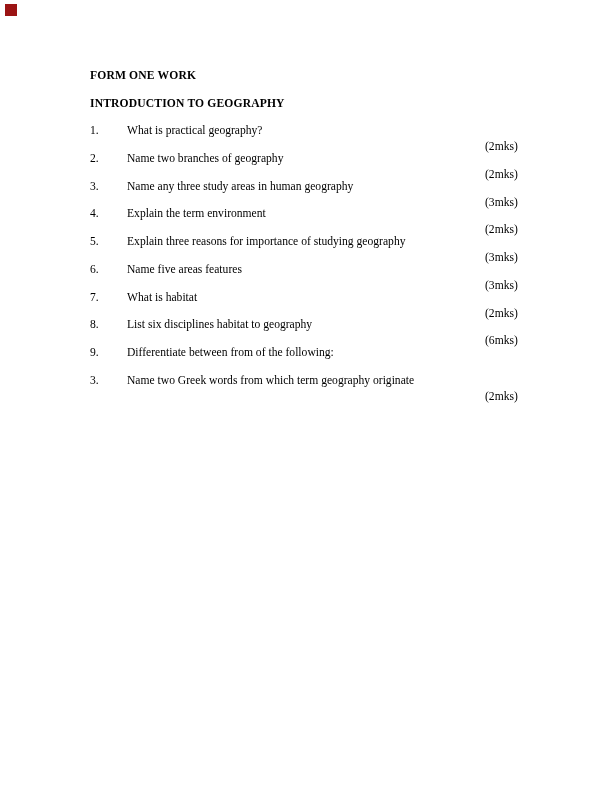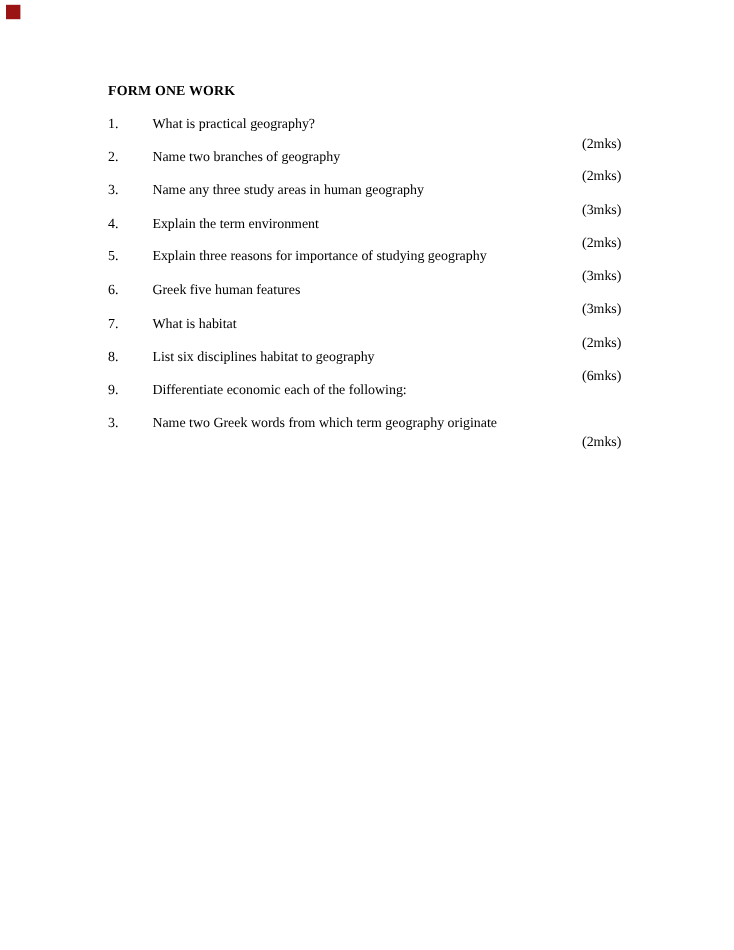--- a/index.html
+++ b/index.html
@@ -73,20 +73,21 @@
 <body>
 
 <div class="page" style="color: rgb(0, 0, 0);">
 
   <div class="corner-marker top" style="background: rgb(155, 20, 20);"></div>
   <div class="corner-marker bottom" style="background: rgb(155, 20, 20);"></div>
 
   <div class="content">
 
     <div class="row heading">FORM ONE WORK</div>
+    <div class="row heading">INTRODUCTION TO GEOGRAPHY</div>
 
     <div class="row">
       <span class="q-num">1.</span><span class="q-text">What is practical geography?</span>
       <span class="q-marks">(2mks)</span>
     </div>
 
     <div class="row">
       <span class="q-num">2.</span><span class="q-text">Name two branches of geography</span>
       <span class="q-marks">(2mks)</span>
     </div>
@@ -100,36 +101,36 @@
       <span class="q-num">4.</span><span class="q-text">Explain the term environment</span>
       <span class="q-marks">(2mks)</span>
     </div>
 
     <div class="row">
       <span class="q-num">5.</span><span class="q-text">Explain three reasons for importance of studying geography</span>
       <span class="q-marks">(3mks)</span>
     </div>
 
     <div class="row">
-      <span class="q-num">6.</span><span class="q-text">Greek five human features</span>
+      <span class="q-num">6.</span><span class="q-text">Name five areas features</span>
       <span class="q-marks">(3mks)</span>
     </div>
 
     <div class="row">
       <span class="q-num">7.</span><span class="q-text">What is habitat</span>
       <span class="q-marks">(2mks)</span>
     </div>
 
     <div class="row">
       <span class="q-num">8.</span><span class="q-text">List six disciplines habitat to geography</span>
       <span class="q-marks">(6mks)</span>
     </div>
 
     <div class="row">
-      <span class="q-num">9.</span><span class="q-text">Differentiate economic each of the following:</span>
+      <span class="q-num">9.</span><span class="q-text">Differentiate between from of the following:</span>
       <span class="q-marks"></span>
     </div>
 
 
 
     <div class="row">
       <span class="q-num">3.</span><span class="q-text">Name two Greek words from which term geography originate</span>
       <span class="q-marks">(2mks)</span>
     </div>
 

